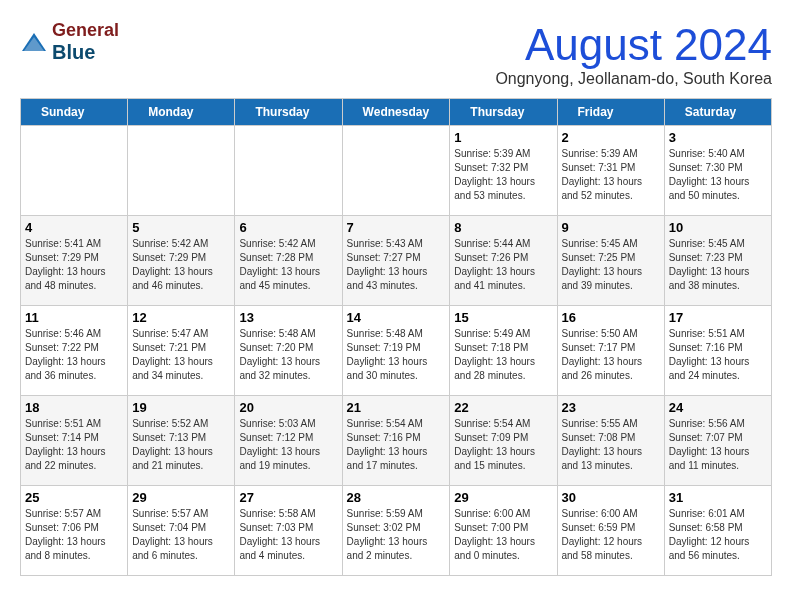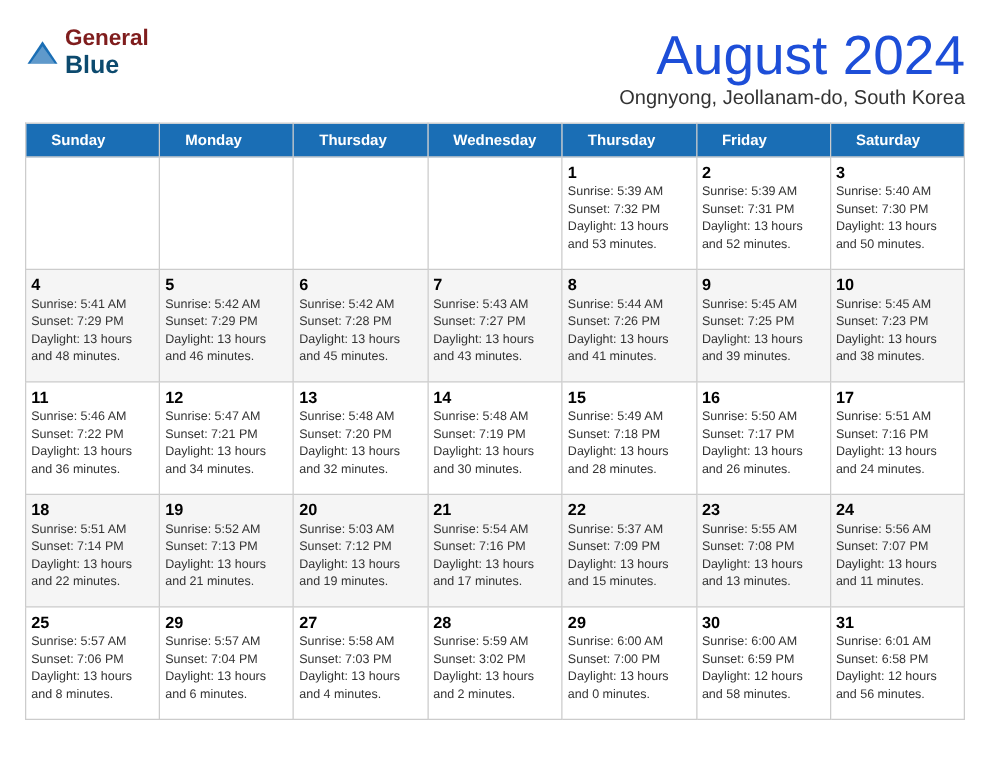--- a/index.html
+++ b/index.html
@@ -253,21 +253,21 @@
 Daylight: 13 hours and 19 minutes.</div>
         </td>
         <td>
           <span class="day-number">21</span>
           <div class="day-info">Sunrise: 5:54 AM
 Sunset: 7:16 PM
 Daylight: 13 hours and 17 minutes.</div>
         </td>
         <td>
           <span class="day-number">22</span>
-          <div class="day-info">Sunrise: 5:37 AM
+          <div class="day-info">Sunrise: 5:54 AM
 Sunset: 7:09 PM
 Daylight: 13 hours and 15 minutes.</div>
         </td>
         <td>
           <span class="day-number">23</span>
           <div class="day-info">Sunrise: 5:55 AM
 Sunset: 7:08 PM
 Daylight: 13 hours and 13 minutes.</div>
         </td>
         <td>

